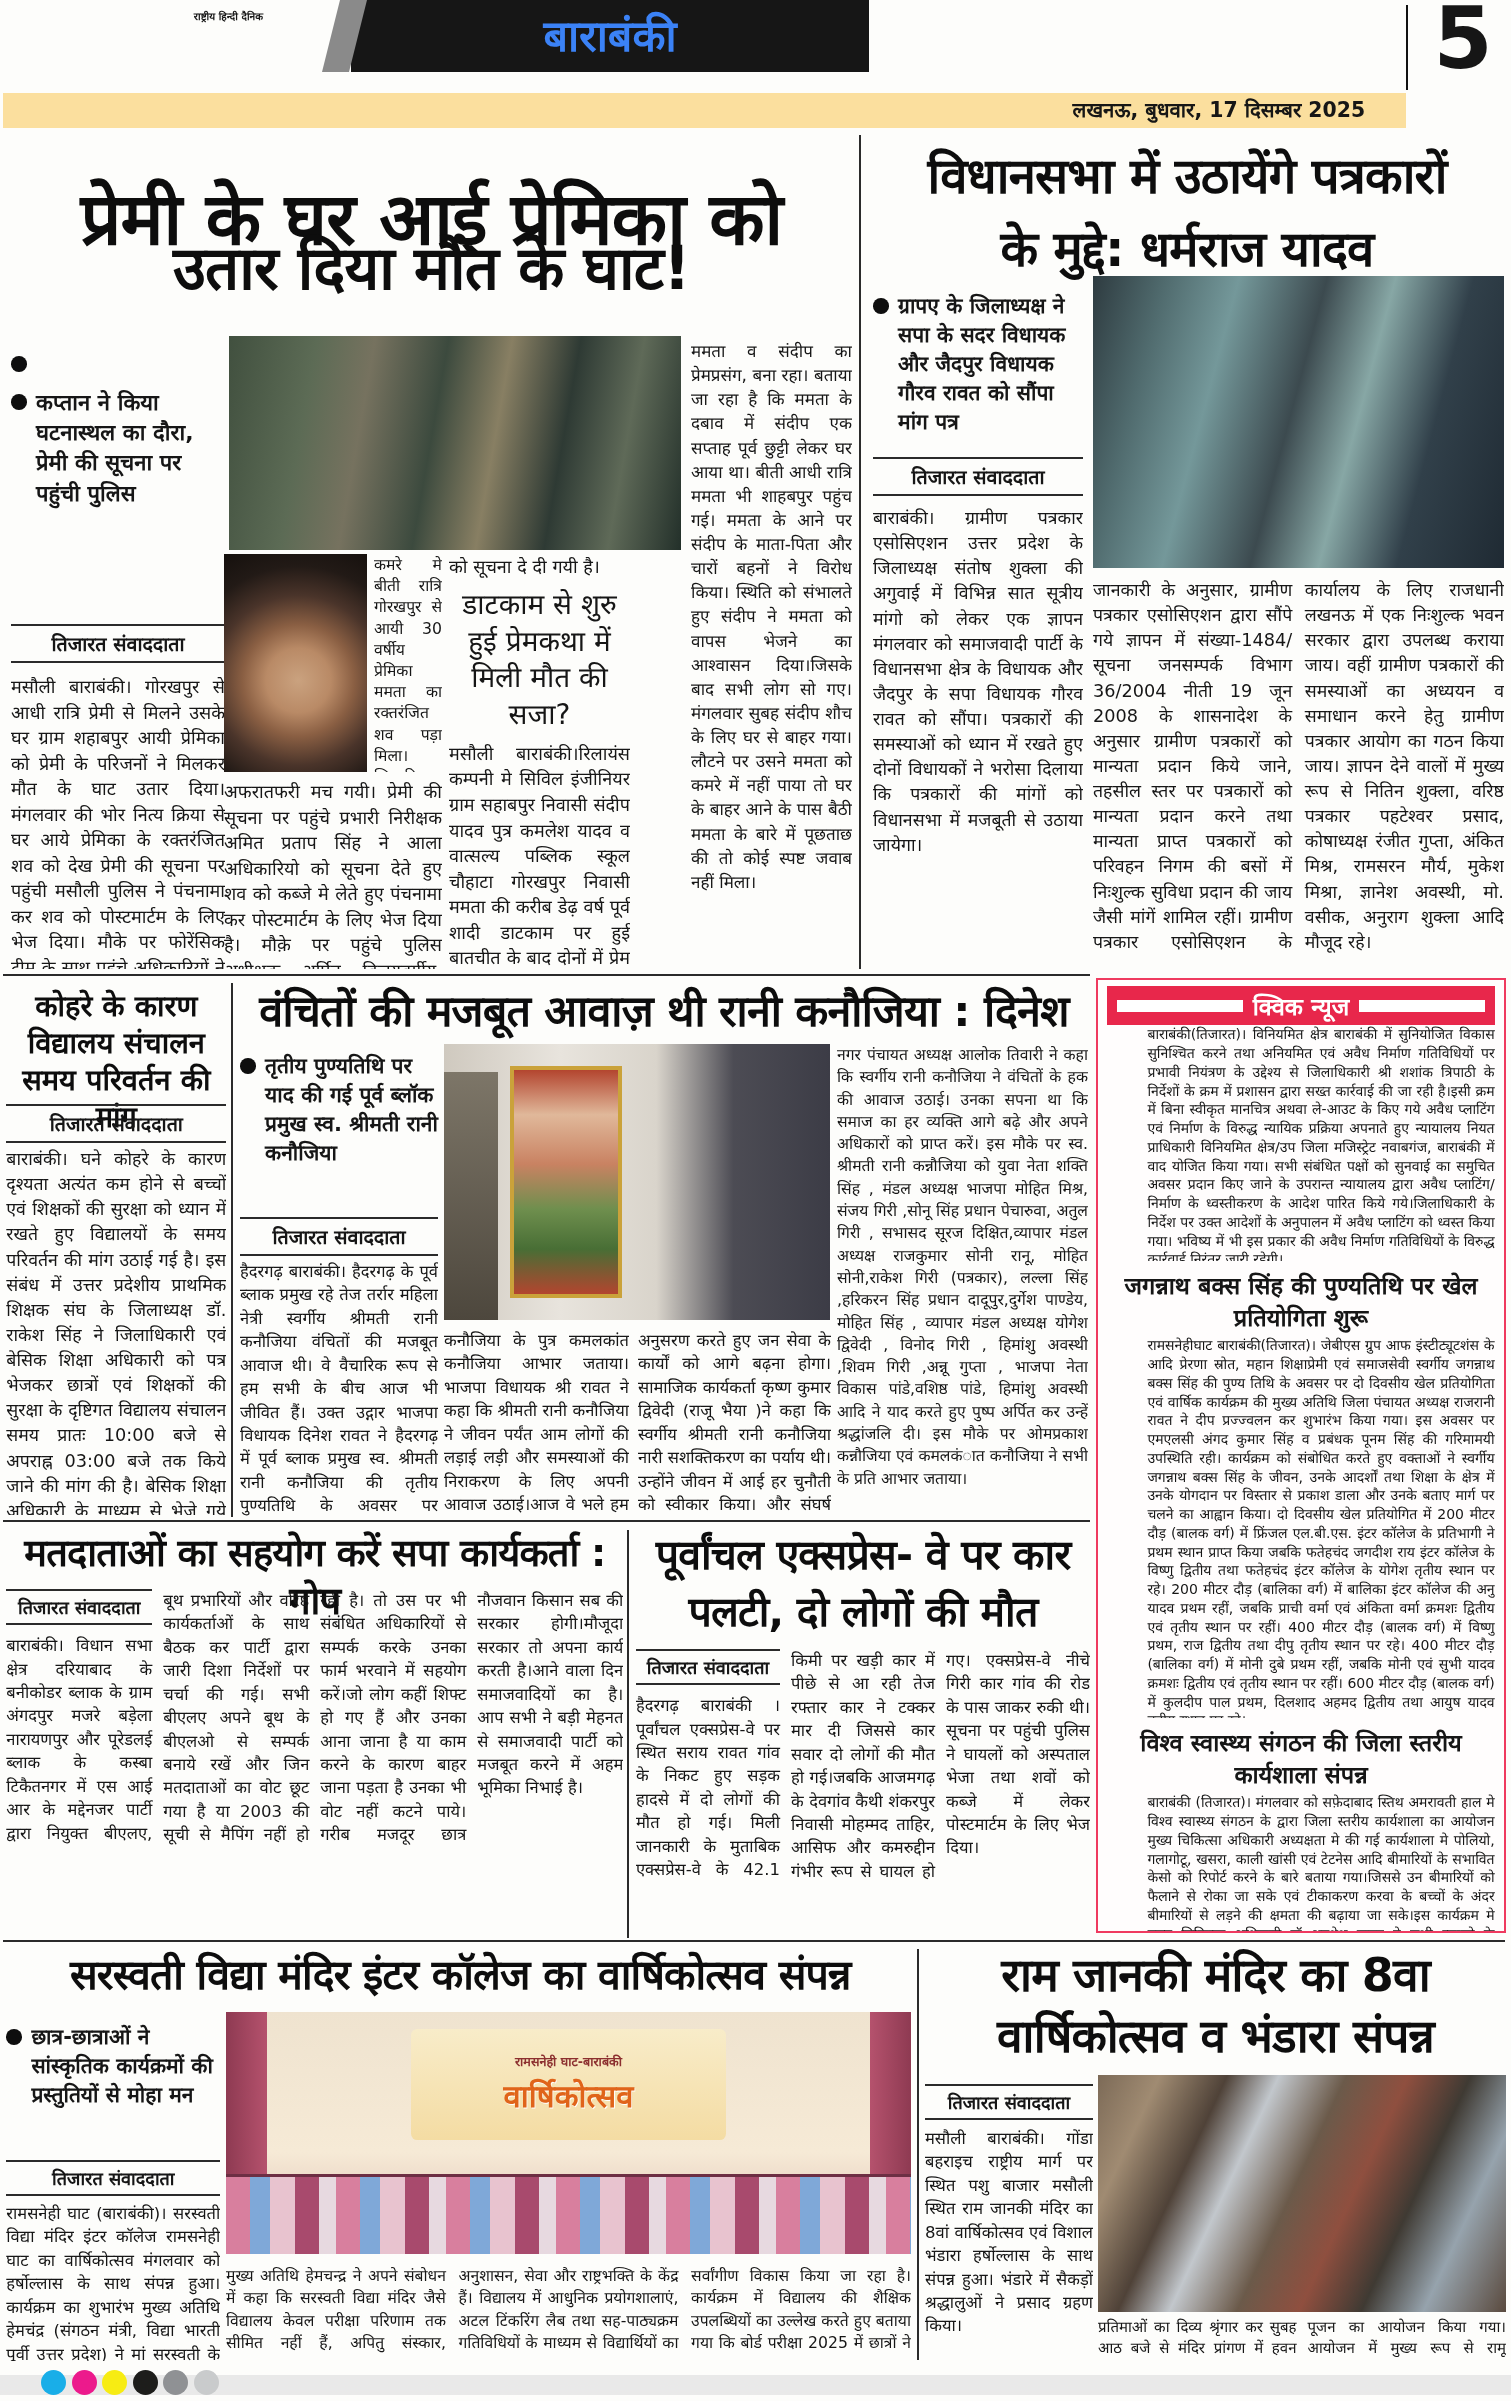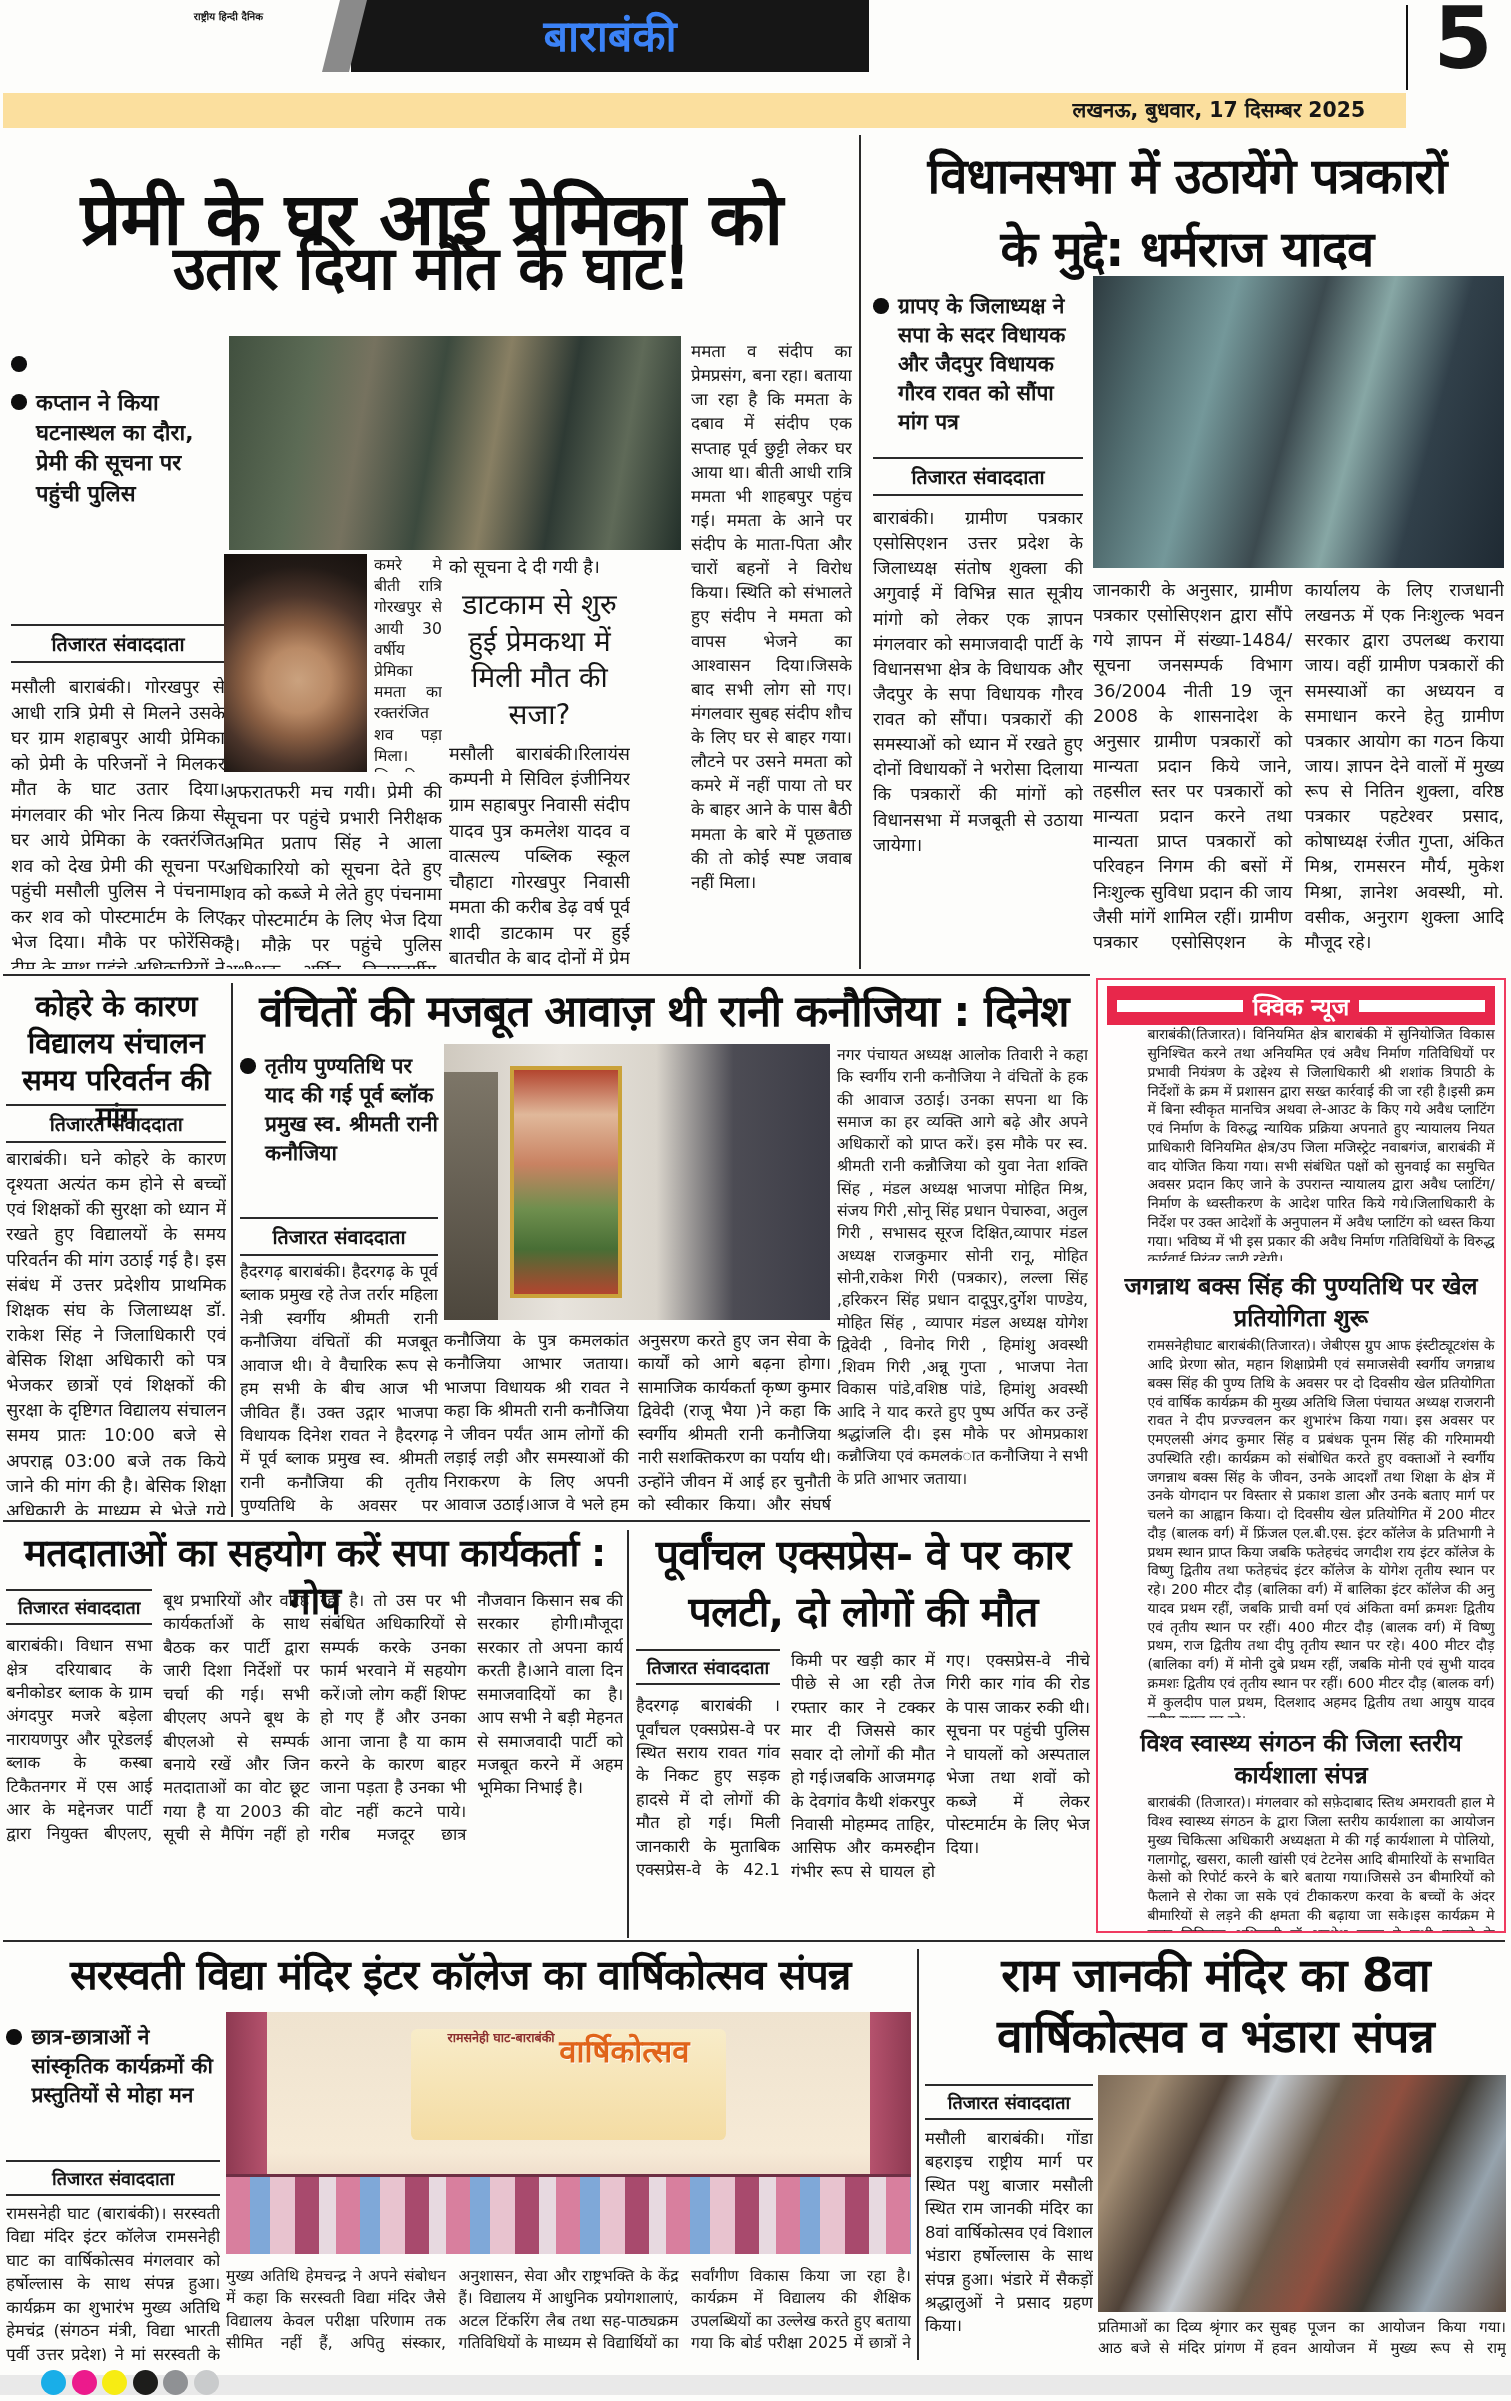--- a/index.html
+++ b/index.html
@@ -21,21 +21,21 @@
   
   .qn-box{position:absolute;left:1096px;top:978px;width:410px;height:955px;
           border:2.4px solid #ef3a5f;background:#fffdfd;box-sizing:border-box;padding:6.3px 9.4px;overflow:hidden;}
   .qn-band{background:#e8274b;display:flex;align-items:center;gap:9.4px;padding:0 9.4px;height:39px;}
   .qn-band .bar{flex:1;height:12.6px;background:#ffffff;}
   .qn-title{color:#fff;font-size:23.6px;font-weight:800;white-space:nowrap;}
   .qn-head{font-size:23.6px;font-weight:800;text-align:center;margin:7.9px 0 3.1px 0;}
   .qn-body{font-size:14px;line-height:1.34;text-align:justify;overflow:hidden;margin-left:40px;}
   
   .banner{position:absolute;left:27%;top:7%;width:46%;height:46%;background:linear-gradient(180deg,#f8ecc9,#f4dca3);
-          border-radius:6.3px;display:flex;align-items:flex-start;justify-content:center;gap:4.7px;}
+          border-radius:6.3px;display:flex;flex-direction:column;align-items:center;justify-content:center;gap:4.7px;}
   .banner-sub{font-size:12.6px;font-weight:700;color:#8c2f2f;}
   .banner-main{font-size:31px;font-weight:900;color:#e0641a;text-shadow:0.8px 0.8px 0 #fff;}
   .crowd{position:absolute;left:0;bottom:0;width:100%;height:32%;
          background:repeating-linear-gradient(90deg,#d87f9e 0 23.6px,#7fa8d8 23.6px 44px,#e8c3cf 44px 69px,#a84a6d 69px 93px,#e7d9e0 93px 110px);
          border-top:3.1px solid #6d2f44;}
   .footer-bar{position:absolute;left:0;top:2375px;width:1512px;height:20.4px;background:#e9e9e9;}
   .cmyk{position:absolute;left:41px;top:2370px;display:flex;gap:5.5px;}
   .cmyk span{width:25px;height:25px;border-radius:50%;display:block;}
 </style>
 </head>

